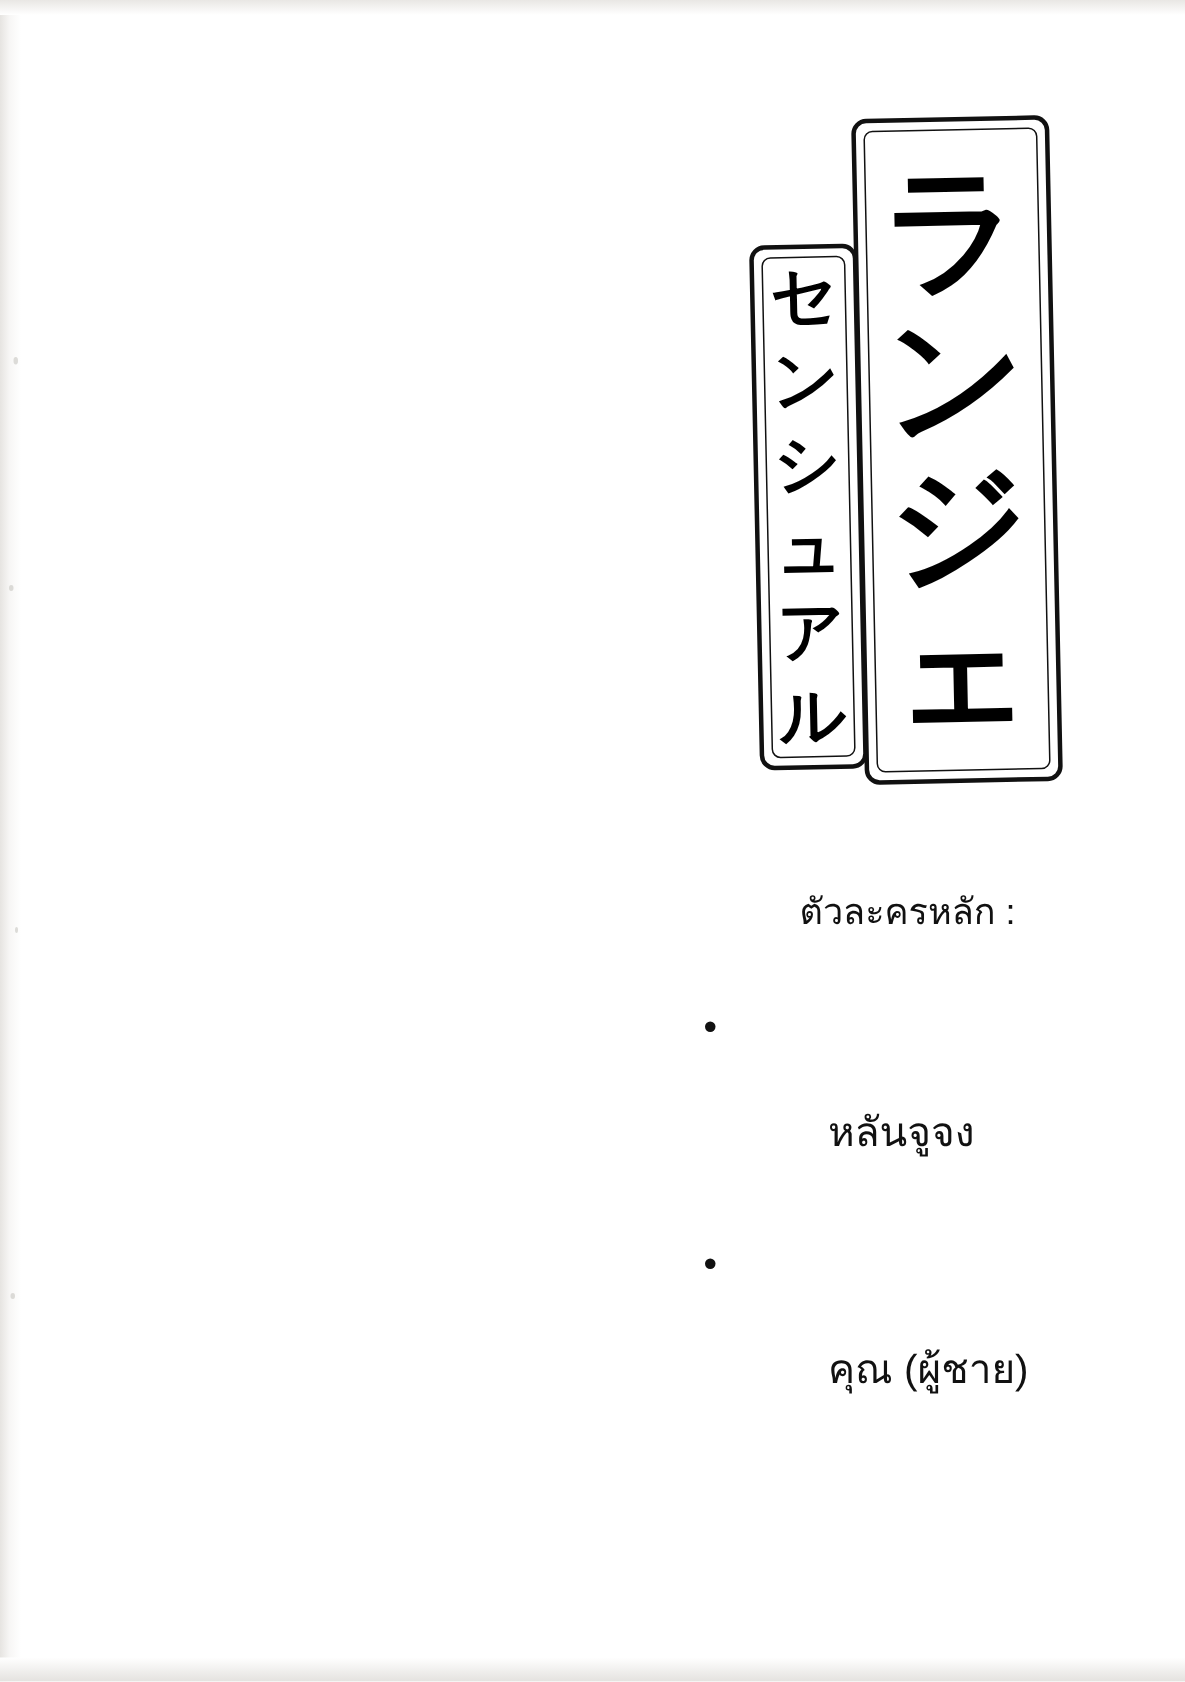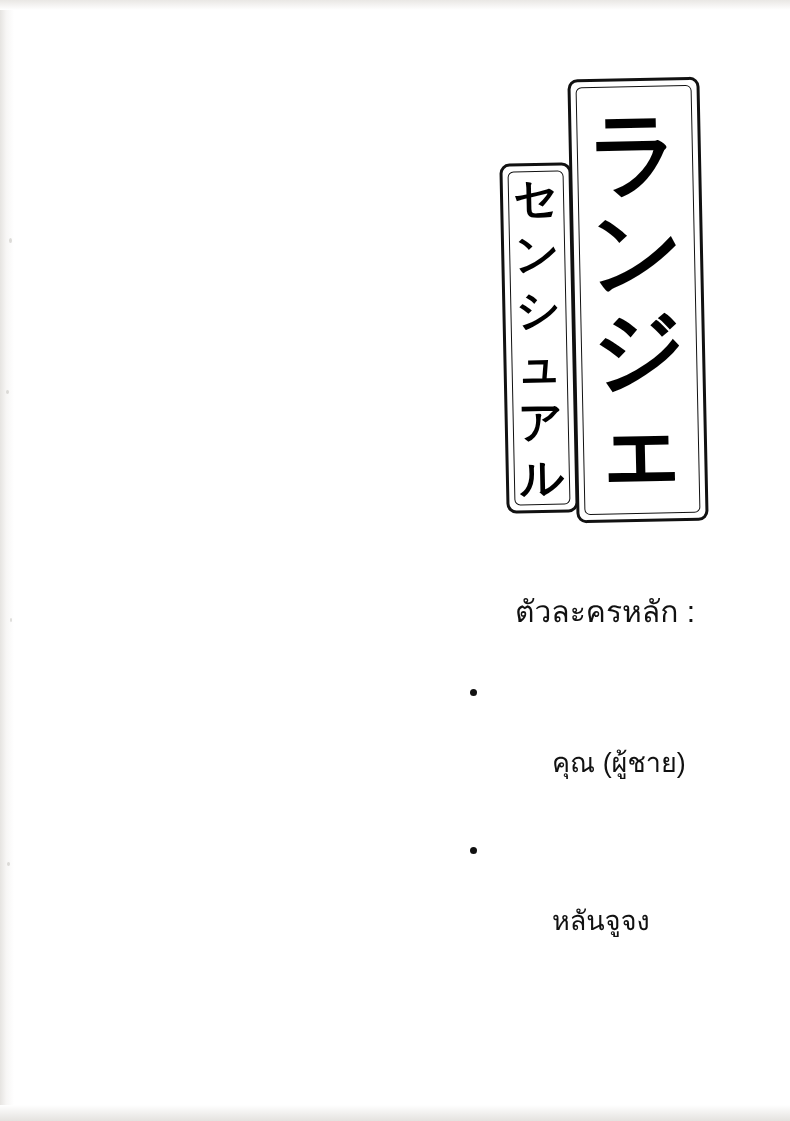--- a/index.html
+++ b/index.html
@@ -102,21 +102,21 @@
   
   .notes {
     position: absolute;
     left: 440px;
     top: 588px;
     width: 330px;
     color: #111111;
     font-family: "Liberation Sans", "DejaVu Sans", sans-serif;
   }
   .notes-heading {
-    font-size: 30px;
+    font-size: 24px;
     text-align: center;
     margin: 0 0 44px 0;
     white-space: pre;
   }
   .notes-list {
     list-style: none;
     margin: 0;
     padding: 0 0 0 52px;
   }
   .notes-list li {
@@ -169,22 +169,22 @@
       <span>ア</span>
       <span>ル</span>
     </div>
   </div>
 
   <div class="notes">
     <div class="notes-heading">ตัวละครหลัก :</div>
     <ul class="notes-list">
       <li>
         <span class="bullet"></span>
-        <span>คุณ (ผู้ชาย)</span>
+        <span>หลันจูจง</span>
       </li>
       <li>
         <span class="bullet"></span>
-        <span>หลันจูจง</span>
+        <span>คุณ (ผู้ชาย)</span>
       </li>
     </ul>
   </div>
 
 </div>
 
 </body></html>

